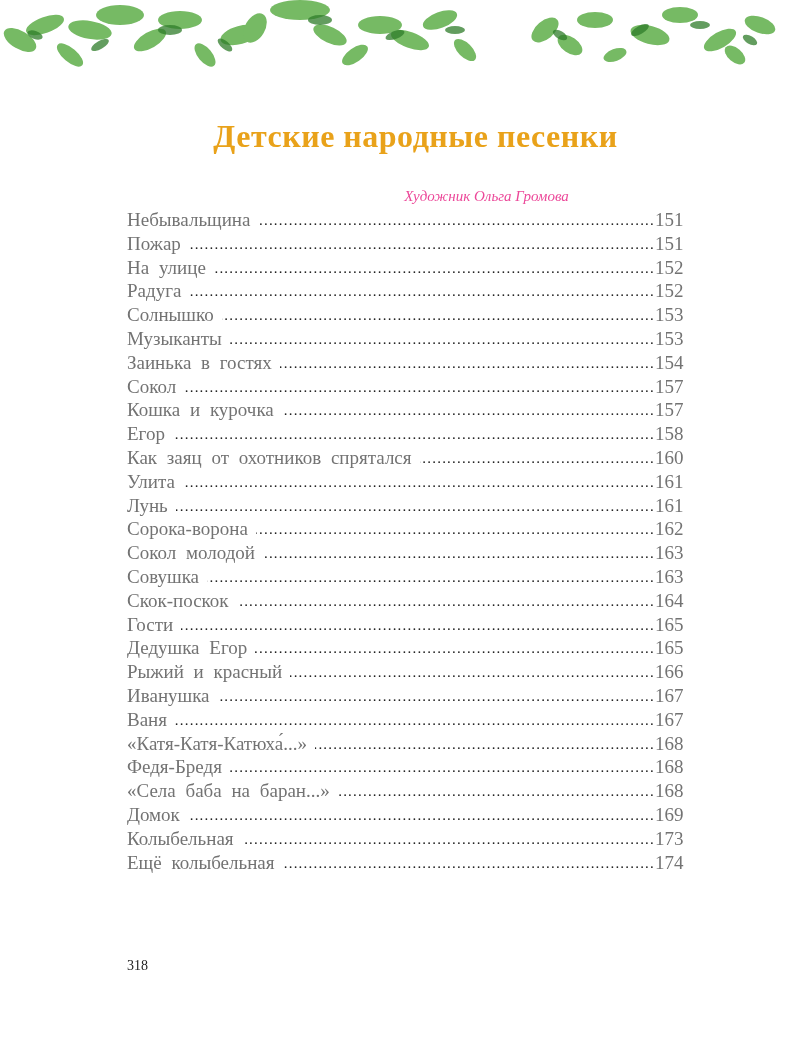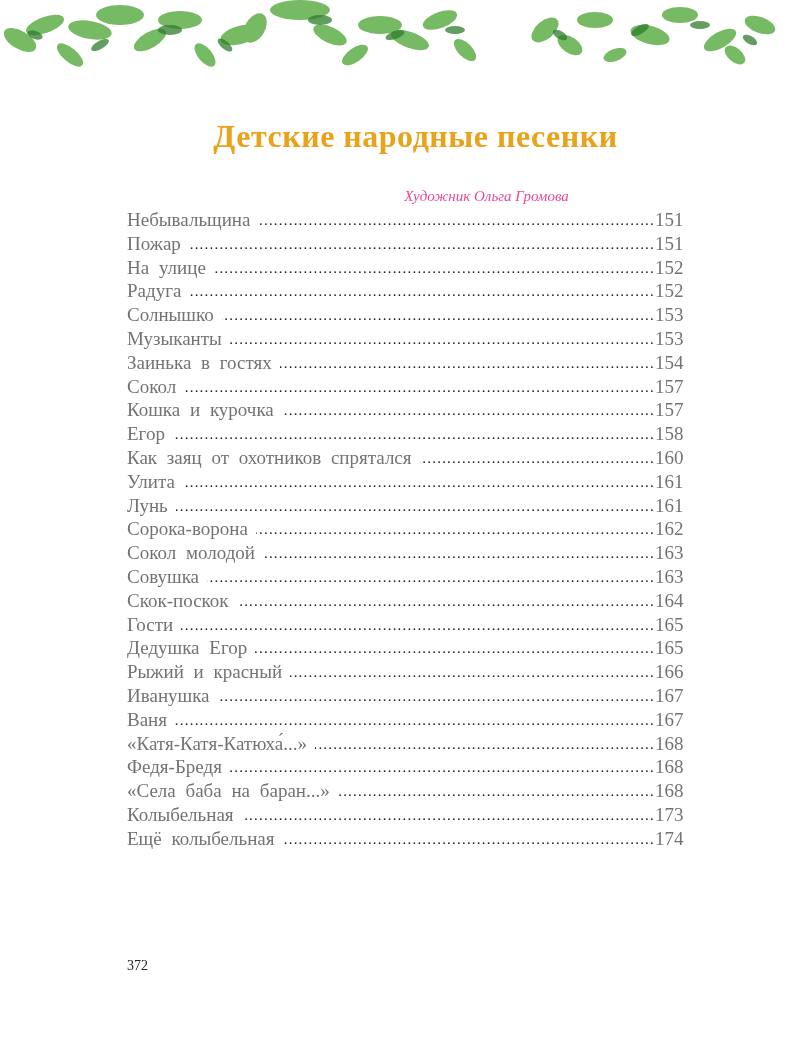--- a/index.html
+++ b/index.html
@@ -273,24 +273,29 @@
       <span class="toc-title">Федя-Бредя</span>
       <span class="toc-dots"></span>
       <span class="toc-page">168</span>
     </li>
     <li class="toc-row">
       <span class="toc-title">«Села баба на баран...»</span>
       <span class="toc-dots"></span>
       <span class="toc-page">168</span>
     </li>
     <li class="toc-row">
+      <span class="toc-title">Домок</span>
+      <span class="toc-dots"></span>
+      <span class="toc-page">169</span>
+    </li>
+    <li class="toc-row">
       <span class="toc-title">Колыбельная</span>
       <span class="toc-dots"></span>
       <span class="toc-page">173</span>
     </li>
     <li class="toc-row">
       <span class="toc-title">Ещё колыбельная</span>
       <span class="toc-dots"></span>
       <span class="toc-page">174</span>
     </li>
   </ul>
 
-<div class="folio">372</div>
+<div class="folio">318</div>
 
 </body></html>

